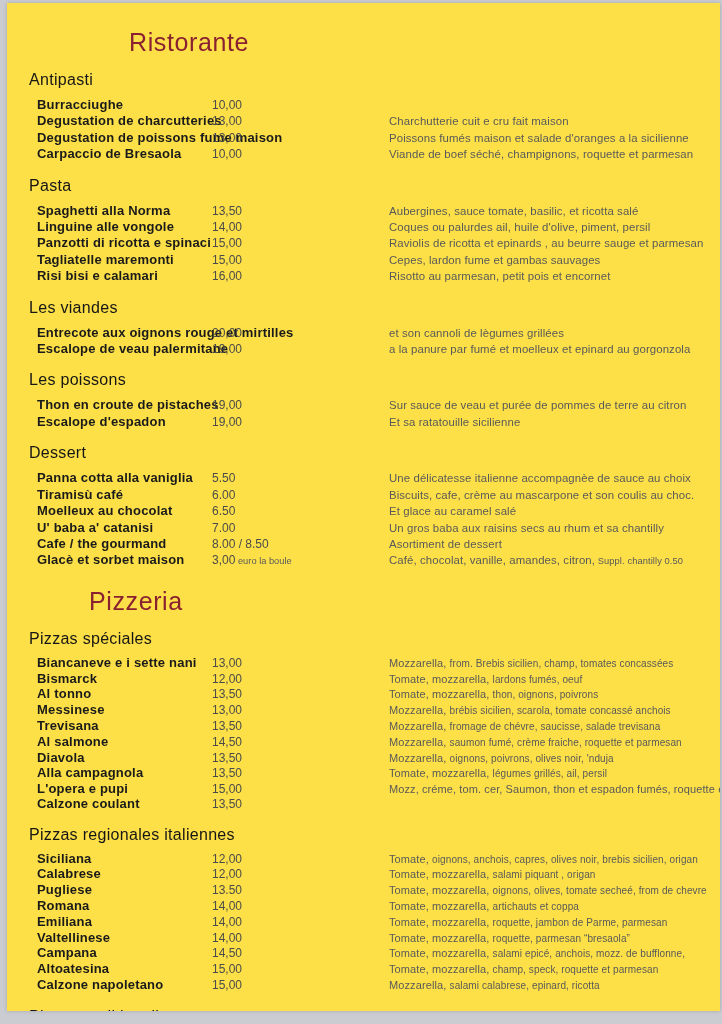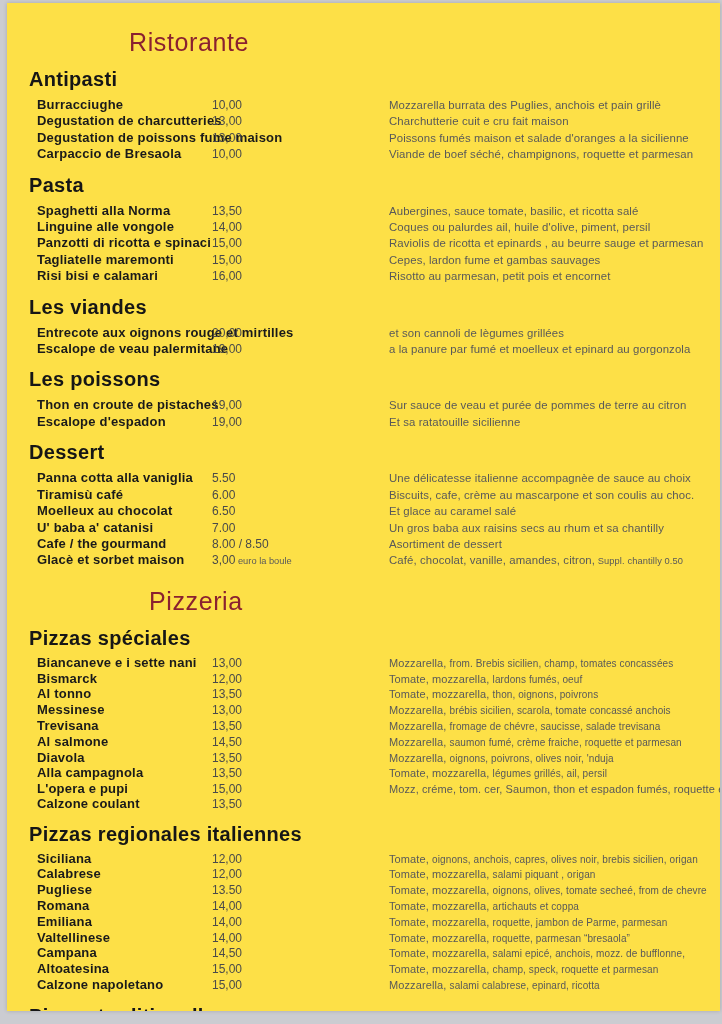--- a/index.html
+++ b/index.html
@@ -21,24 +21,24 @@
     overflow: hidden;
   }
   .main-title {
     font-size: 25px;
     font-weight: 400;
     color: #8a2130;
     letter-spacing: 0.6px;
     margin: 0 0 6px 100px;
     line-height: 30px;
   }
-  .main-title.pizzeria-title { margin-top: 16px; margin-left: 120px; margin-bottom: 2px; }
+  .main-title.pizzeria-title { margin-top: 16px; margin-left: 60px; margin-bottom: 2px; }
   .section-heading {
-    font-size: 20px;
-    font-weight: 700;
+    font-size: 16px;
+    font-weight: 400;
     color: #161616;
     letter-spacing: 0.3px;
     margin: 13px 0 7px 0;
     line-height: 19px;
   }
   .rows { margin: 8px; }
   .row {
     display: grid;
     grid-template-columns: 175px 152px 25px 1fr;
     line-height: 16.4px;
@@ -73,21 +73,20 @@
 
 <div class="page">
   <div class="main-title">Ristorante</div>
   <div id="ristorante-sections">
       <div class="section-heading">Antipasti</div>
       <div class="rows">
         <div class="row">
           <div class="item-name">Burracciughe</div>
           <div class="item-price">10,00</div>
           <div class="gap"></div>
-          <div class="item-desc"><span class="desc-normal">Mozzarella burrata des Puglies, anchois et pain grillè</span></div>
         </div>
         <div class="row">
           <div class="item-name">Degustation de charcutteries</div>
           <div class="item-price">13,00</div>
           <div class="gap"></div>
           <div class="item-desc"><span class="desc-normal">Charchutterie cuit e cru fait maison</span></div>
         </div>
         <div class="row">
           <div class="item-name">Degustation de poissons fume maison</div>
           <div class="item-price">13,00</div>

